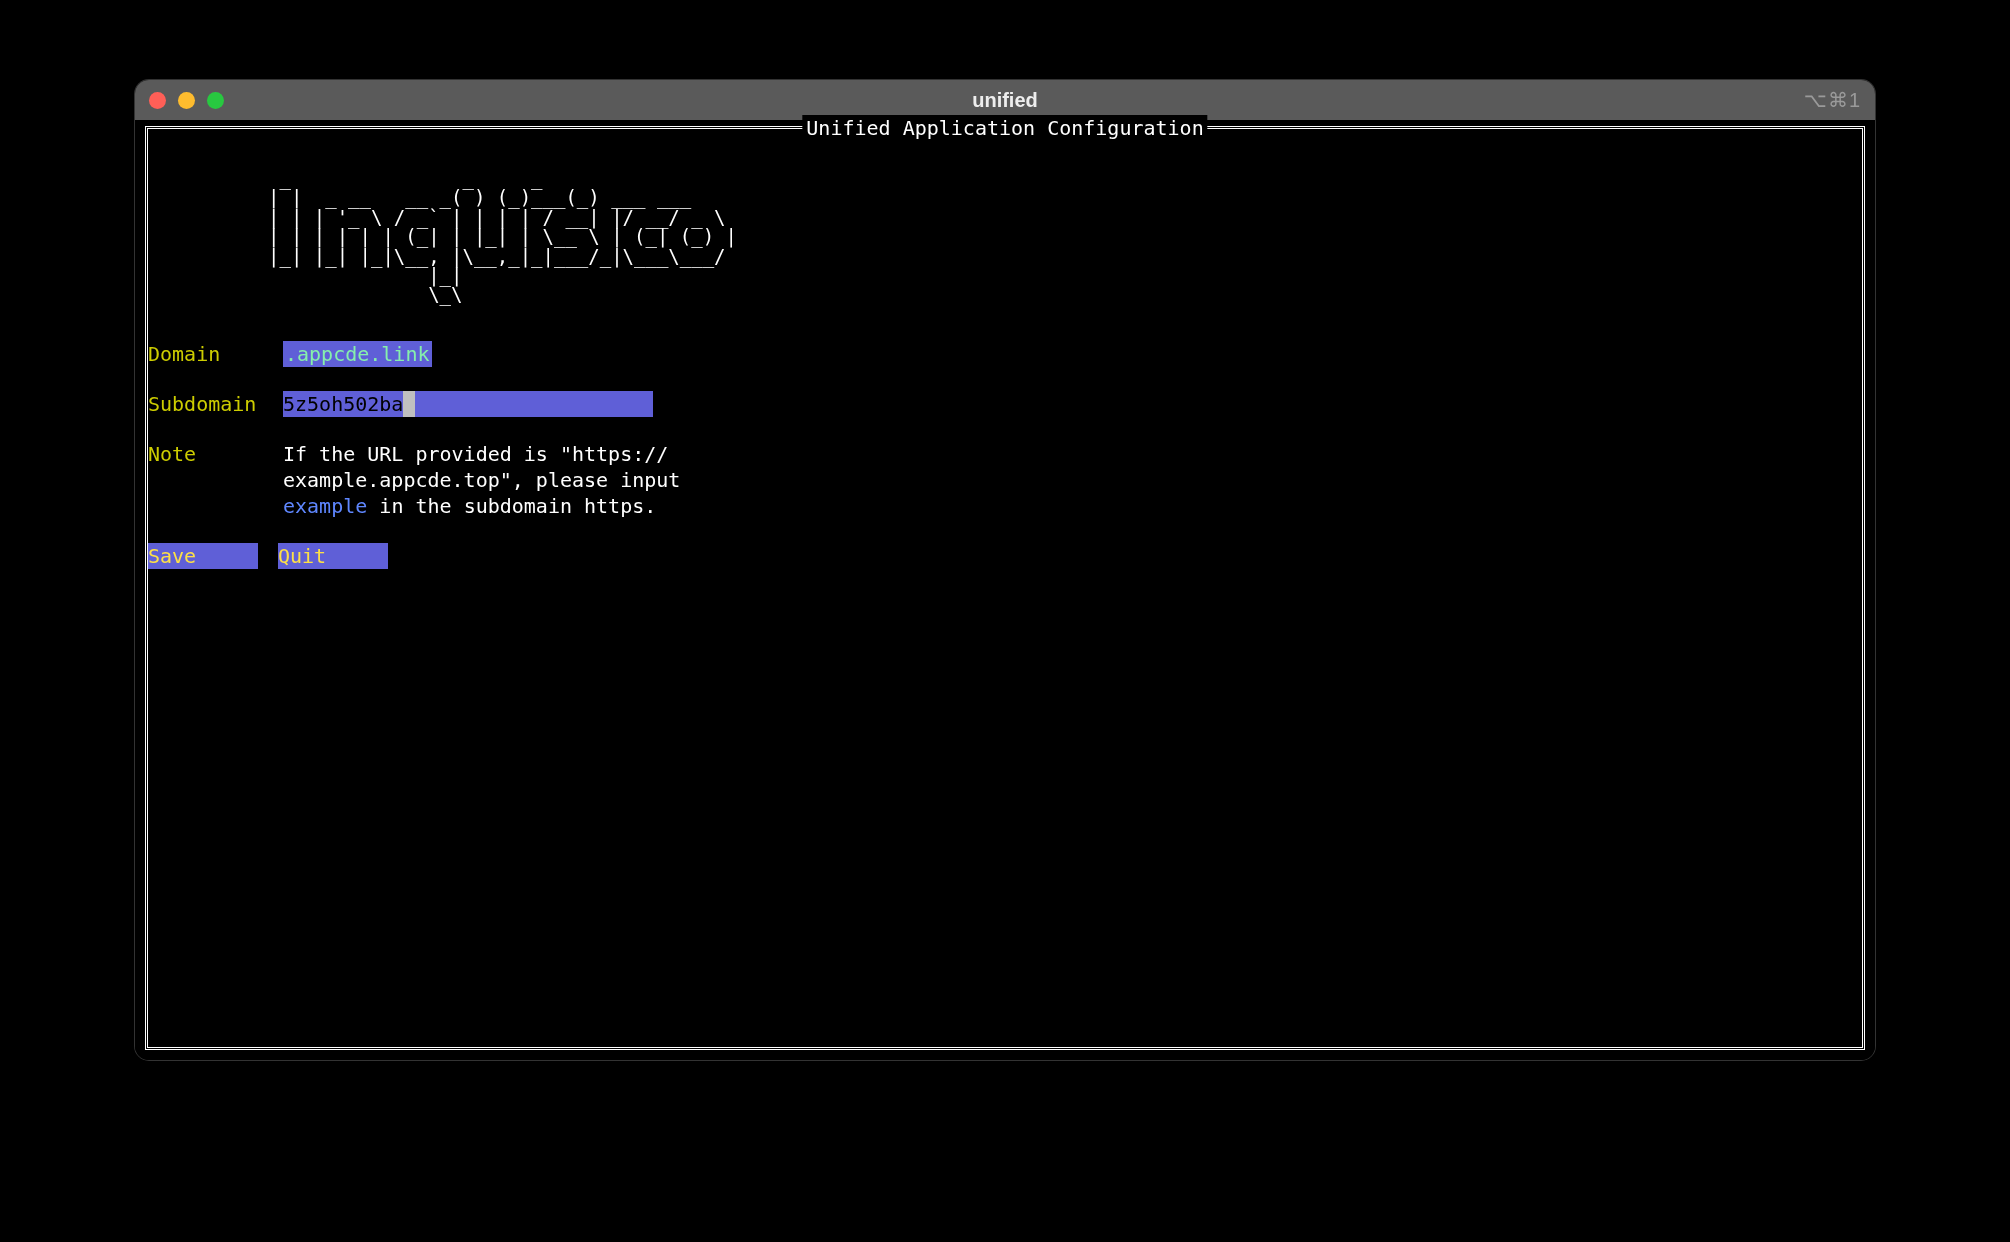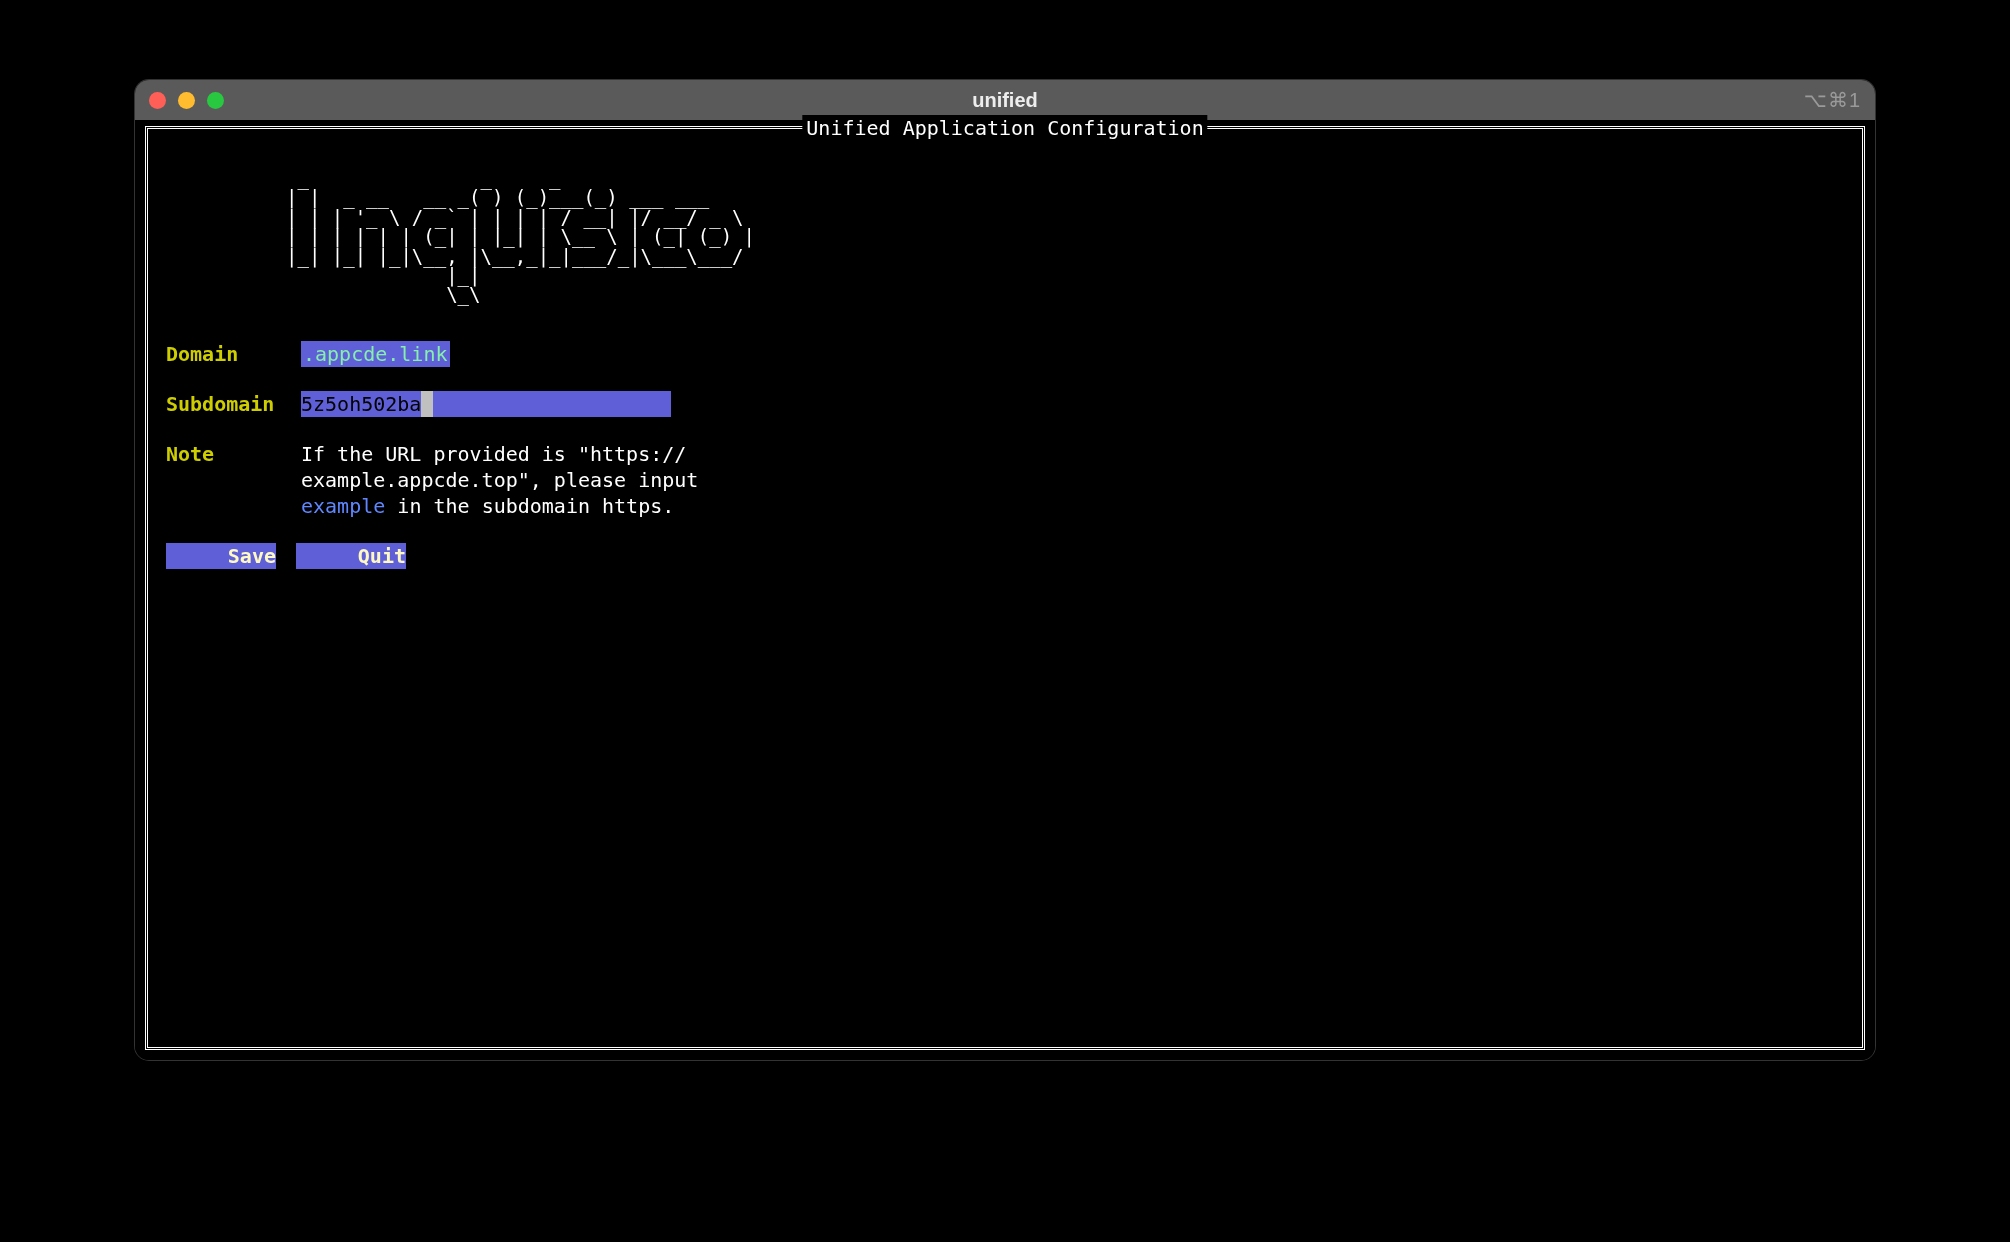--- a/index.html
+++ b/index.html
@@ -58,21 +58,21 @@
     background: #000;
     padding: 6px 10px 10px 10px;
     color: #fff;
     font-size: 20px;
     line-height: 1.3;
   }
   .frame {
     border: 3px double #fff;
     height: 100%;
     position: relative;
-    padding: 10px 18px;
+    padding: 10px 0;
   }
   .frame-title {
     position: absolute;
     top: -14px;
     left: 50%;
     transform: translateX(-50%);
     background: #000;
     padding: 0 4px;
     color: #fff;
     white-space: nowrap;
@@ -91,21 +91,20 @@
   }
   .row {
     display: flex;
     margin-bottom: 24px;
     align-items: flex-start;
   }
   .label {
     color: #cdcd00;
     width: 135px;
     flex-shrink: 0;
-    font-weight: bold;
   }
   .val-domain {
     background: #5f5fd7;
     color: #86efac;
     padding: 0 2px;
   }
   .val-sub {
     background: #5f5fd7;
     color: #000;
     width: 370px;
@@ -124,25 +123,24 @@
     line-height: 1.3;
   }
   .note-text .hl { color: #5f87ff; }
   .buttons {
     display: flex;
     gap: 20px;
     margin-top: 4px;
   }
   .btn {
     background: #5f5fd7;
-    color: #fef9c3;
+    color: #fde047;
     width: 110px;
-    text-align: right;
+    text-align: left;
     cursor: pointer;
-    font-weight: bold;
   }
 </style>
 </head>
 <body>
 
 <div class="window">
   <div class="titlebar">
     <div class="traffic">
       <div class="dot red"></div>
       <div class="dot yellow"></div>

